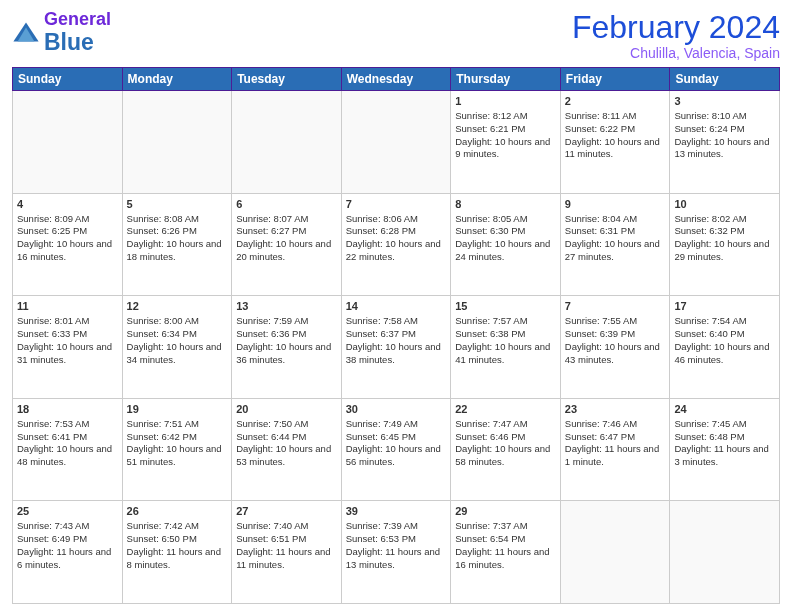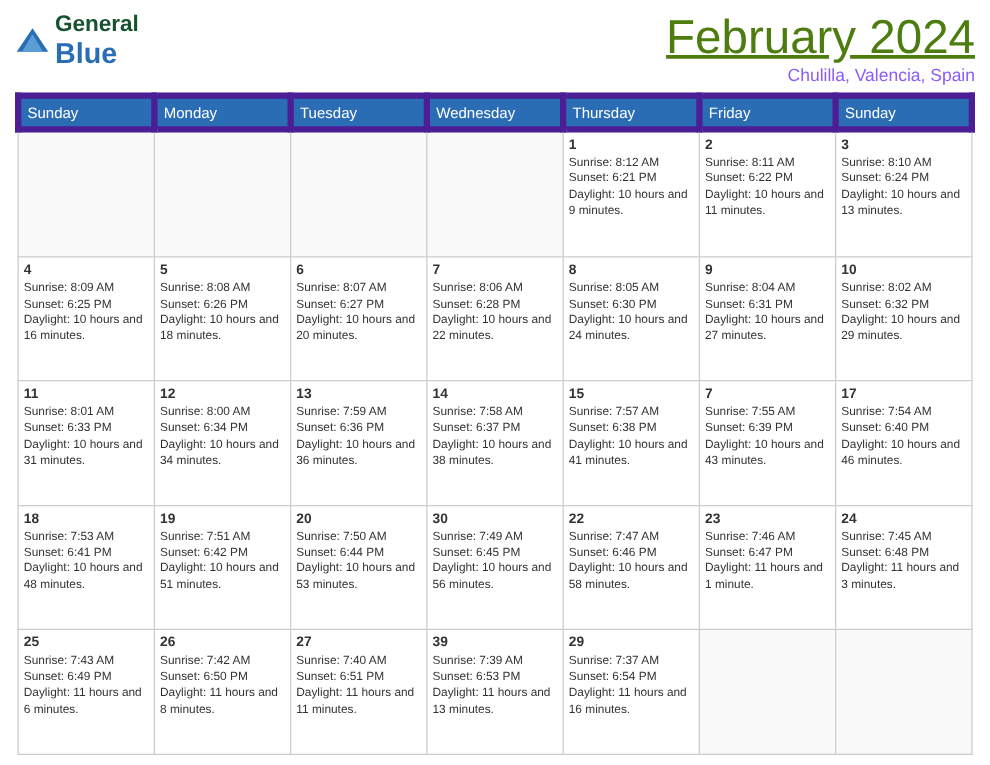--- a/index.html
+++ b/index.html
@@ -29,60 +29,59 @@
       gap: 4px;
     }
     .logo-text {
       display: flex;
       flex-direction: column;
       line-height: 1.1;
     }
     .logo-general {
       font-size: 18px;
       font-weight: bold;
-      color: #14532d;
+      color: #6d28d9;
     }
     .logo-blue {
       font-size: 23px;
       font-weight: bold;
       color: #2a6db5;
     }
     .logo-icon {
       width: 28px;
       height: 28px;
     }
     .title-block {
       text-align: right;
     }
     .main-title {
-      font-size: 38px;
+      font-size: 32px;
       font-weight: normal;
-      color: #4d7c0f;
+      color: #1d4ed8;
       line-height: 1.1;
-      text-decoration: underline;
     }
     .subtitle {
       font-size: 14px;
       color: #8b5cf6;
     }
     .calendar {
       flex: 1;
       border: 1px solid #ccc;
       border-collapse: collapse;
       width: 100%;
       table-layout: fixed;
     }
     .calendar th {
       background-color: #2a6db5;
       color: #fff;
       font-size: 12px;
-      font-weight: normal;
+      font-weight: bold;
       text-align: left;
       padding: 4px 5px;
-      border: 5px solid #4c1d95;
+      border: 1px solid #4c1d95;
     }
     .calendar td {
       border: 1px solid #ccc;
       vertical-align: top;
       padding: 3px 4px;
       font-size: 9.5px;
       color: #333;
       line-height: 1.35;
       background: #fff;
     }

